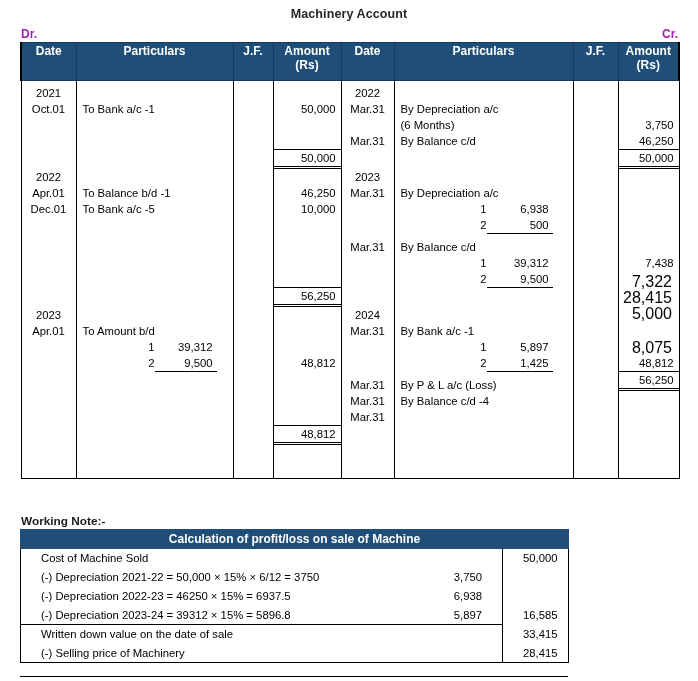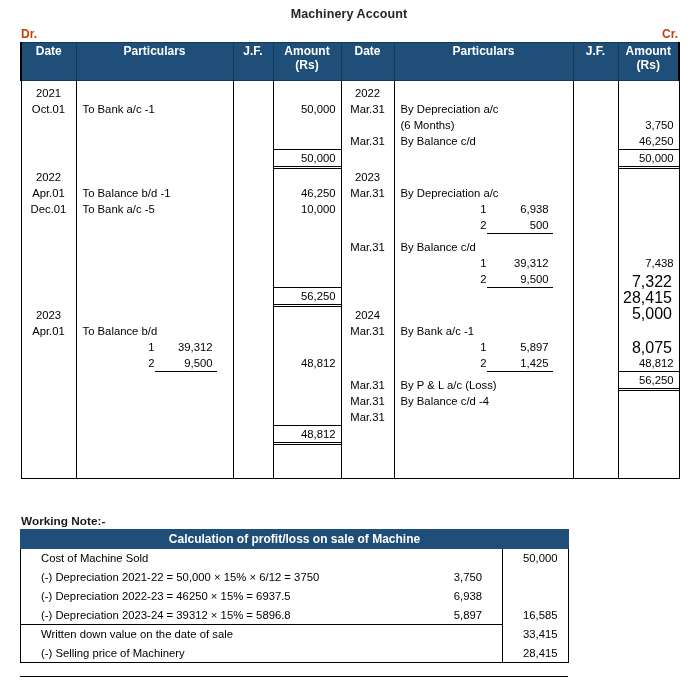--- a/index.html
+++ b/index.html
@@ -27,21 +27,21 @@
     color: #262626;
     letter-spacing: .1px;
   }
 
   
   .drcr {
     position: absolute;
     top: 27px;
     font-size: 12px;
     font-weight: bold;
-    color: #c2410c;
+    color: #a21caf;
   }
   .drcr.dr { left: 21px; }
   .drcr.cr { right: 20px; }
 
   
   .ledger {
     position: absolute;
     left: 20px; top: 42px;
     width: 658px;
     border-collapse: collapse;
@@ -230,21 +230,21 @@
             <div class="ln center" style="top:226px">2023</div>
             <div class="ln center" style="top:242px">Apr.01</div>
           </div>
         </td>
 
         <td>
           <div class="cellbox">
             <div class="ln left" style="top:20px">To Bank a/c -1</div>
             <div class="ln left" style="top:104px">To Balance b/d -1</div>
             <div class="ln left" style="top:120px">To Bank a/c -5</div>
-            <div class="ln left" style="top:242px">To Balance b/d</div>
+            <div class="ln left" style="top:242px">To Amount b/d</div>
 
             <div class="sub l" style="top:258px">
               <span class="idx">1</span><span class="fig">39,312</span>
             </div>
             <div class="sub l ruled" style="top:274px">
               <span class="idx">2</span><span class="fig">9,500</span>
             </div>
           </div>
         </td>
 

